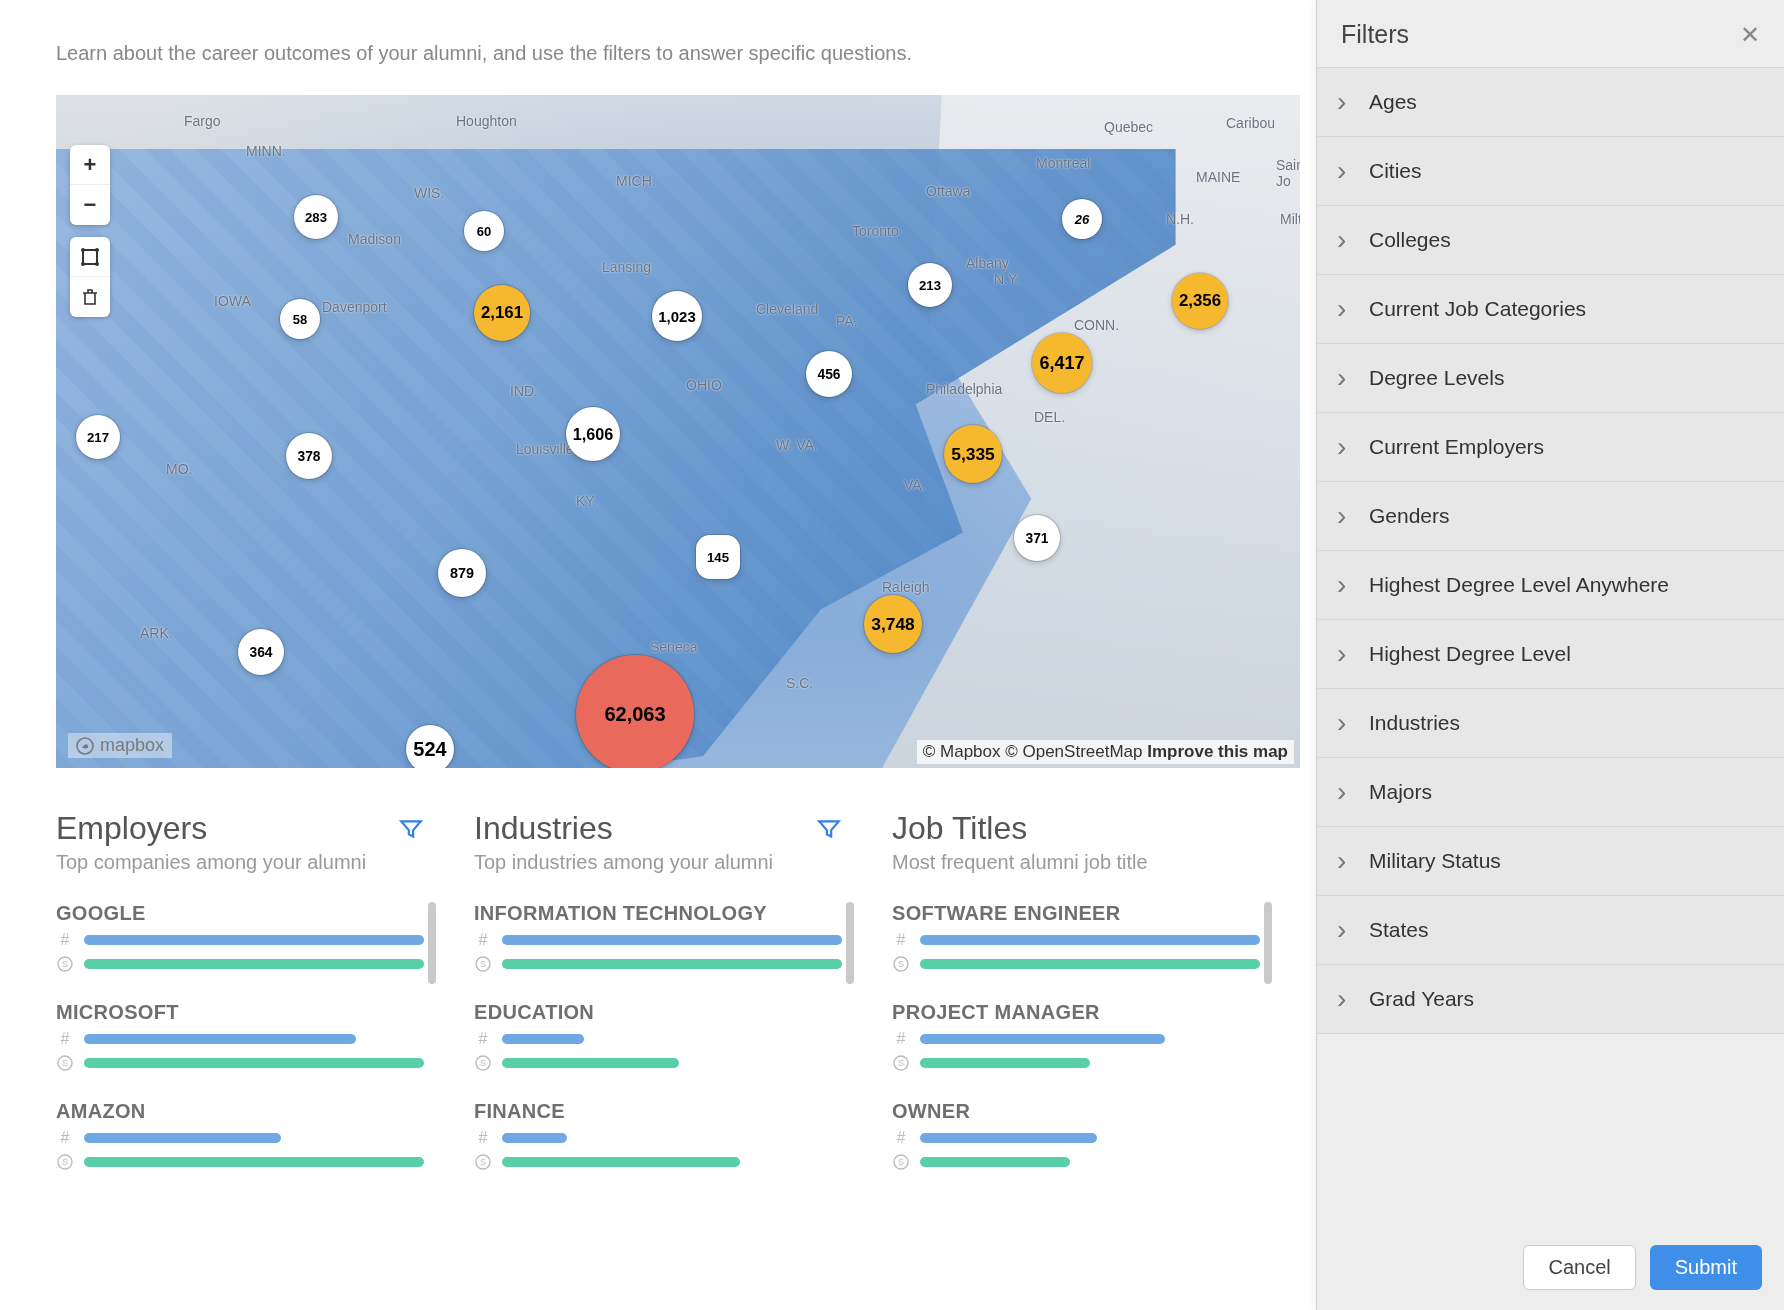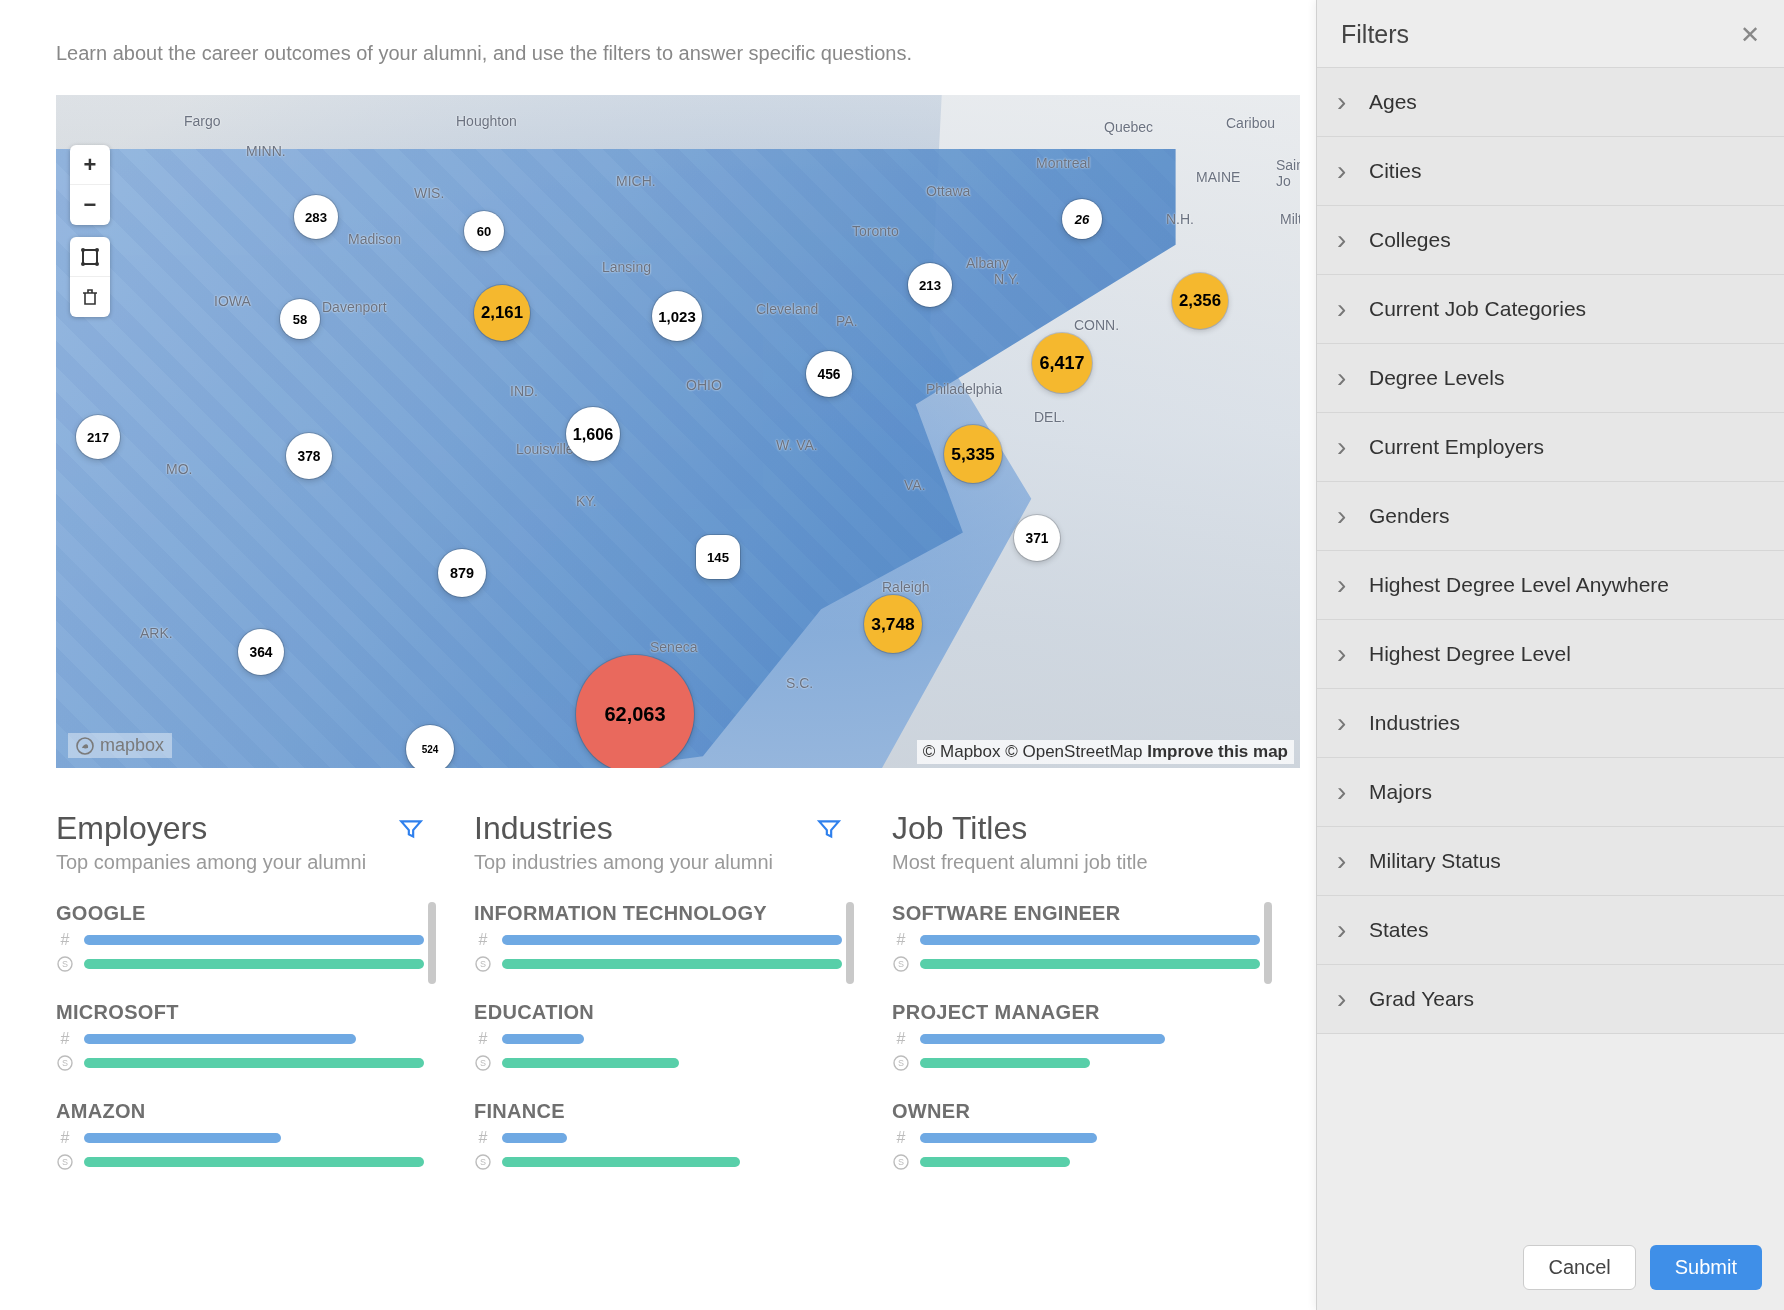--- a/index.html
+++ b/index.html
@@ -298,21 +298,21 @@
         <div class="bubble " style="left: 20px; top: 320px; width: 44px; height: 44px; font-size: 13.2px;">217</div>
         <div class="bubble " style="left: 230px; top: 338px; width: 46px; height: 46px; font-size: 13.8px;">378</div>
         <div class="bubble " style="left: 510px; top: 312px; width: 54px; height: 54px; font-size: 16.2px;">1,606</div>
         <div class="bubble yellow" style="left: 888px; top: 330px; width: 58px; height: 58px; font-size: 17.4px;">5,335</div>
         <div class="bubble " style="left: 640px; top: 440px; width: 44px; height: 44px; font-size: 13.2px; border-radius: 14px;">145</div>
         <div class="bubble " style="left: 958px; top: 420px; width: 46px; height: 46px; font-size: 13.8px;">371</div>
         <div class="bubble " style="left: 382px; top: 454px; width: 48px; height: 48px; font-size: 14.4px;">879</div>
         <div class="bubble " style="left: 182px; top: 534px; width: 46px; height: 46px; font-size: 13.8px;">364</div>
         <div class="bubble yellow" style="left: 808px; top: 500px; width: 58px; height: 58px; font-size: 17.4px;">3,748</div>
         <div class="bubble red" style="left: 520px; top: 560px; width: 118px; height: 118px; font-size: 20px;">62,063</div>
-        <div class="bubble " style="left: 350px; top: 630px; width: 48px; height: 48px; font-size: 10px;">524</div>
+        <div class="bubble " style="left: 350px; top: 630px; width: 48px; height: 48px; font-size: 20px;">524</div>
       </div>
 
     <div class="map-controls">
       <div class="map-ctrl-group">
         <div class="map-ctrl-btn">+</div>
         <div class="map-ctrl-btn">−</div>
       </div>
       <div class="map-ctrl-group">
         <div class="map-ctrl-btn">
           <svg width="18" height="18" viewBox="0 0 18 18">

